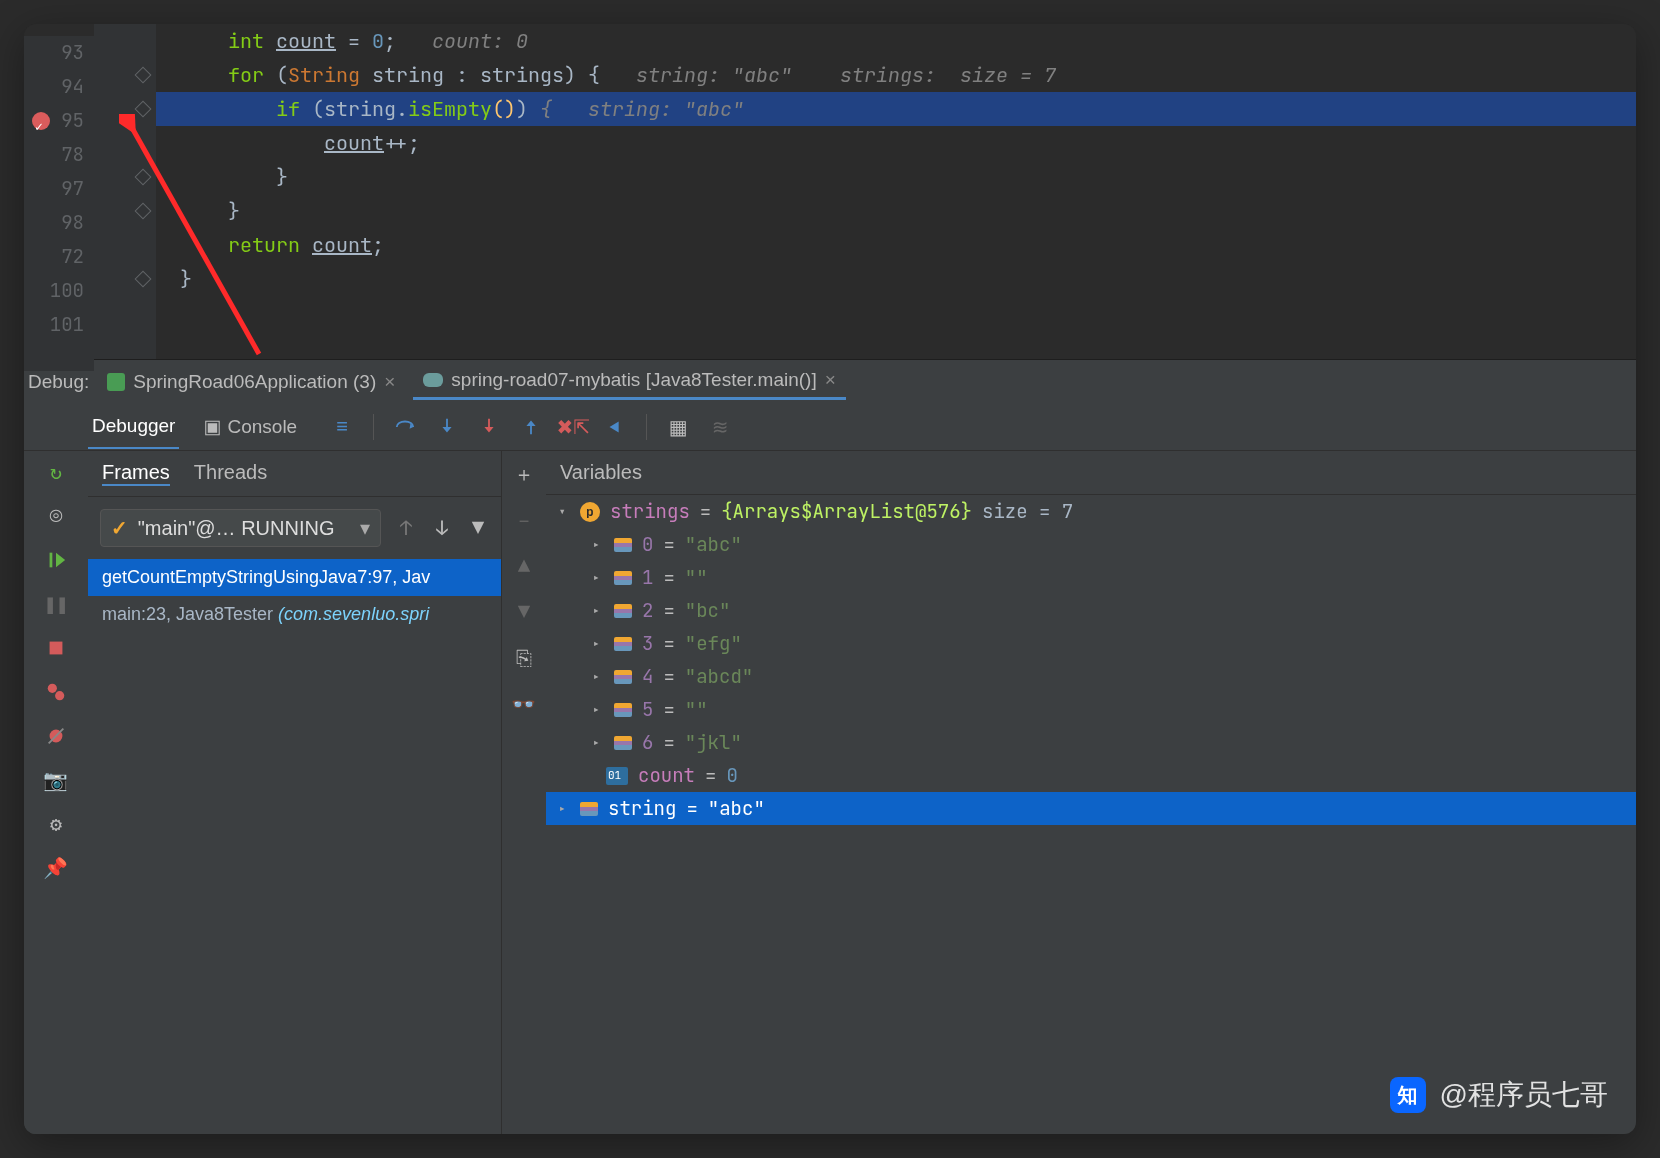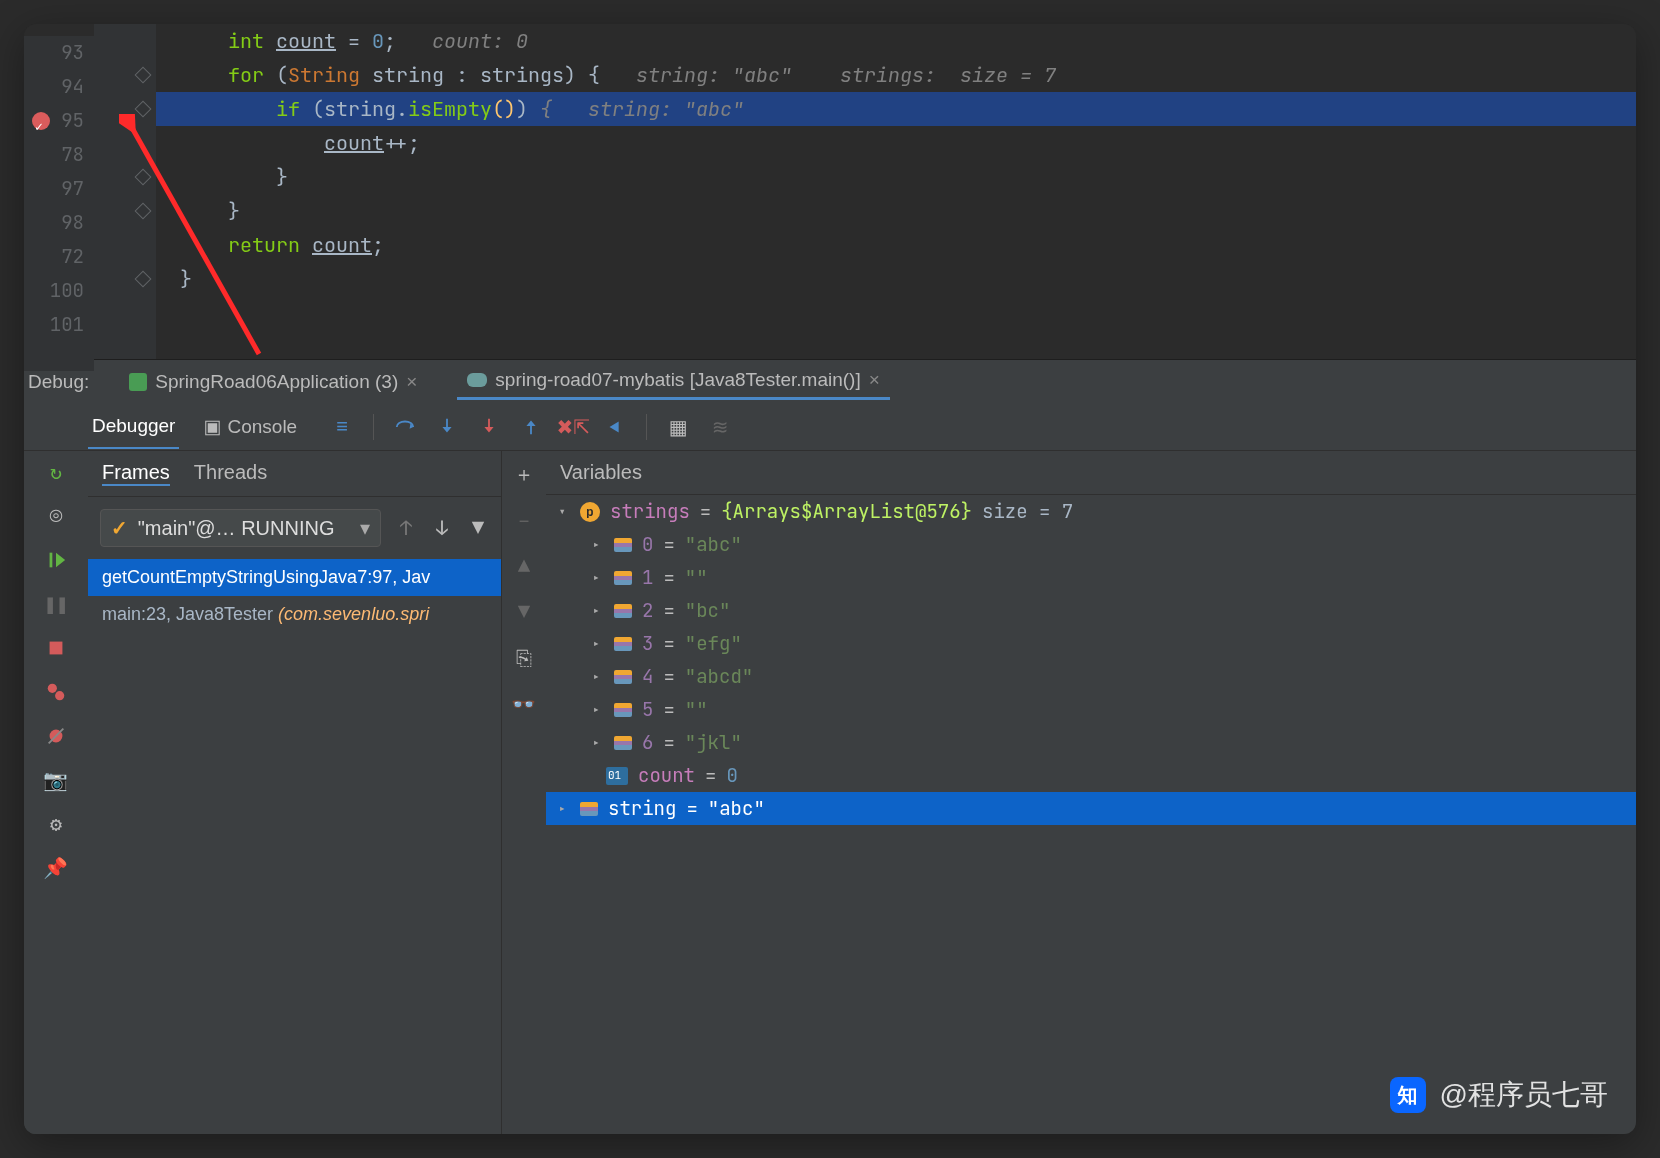--- a/index.html
+++ b/index.html
@@ -28,21 +28,21 @@
   .fm { position:absolute; left:43px; width:12px; height:12px; border:1px solid #606366;
         transform:rotate(45deg); }
   
   .kw{color:#84cc16} .ty{color:#cc7832} .id{color:#a9b7c6} .num{color:#6897bb}
   .fn{color:#84cc16} .cm{color:#808080; font-style:italic}
   .under{text-decoration:underline; text-decoration-color:#a9b7c6}
   .op{color:#a9b7c6} .paren-hl{color:#ffc66d}
   .arrow-svg{position:absolute; left:95px; top:90px; z-index:3; pointer-events:none}
 
   
-  .dbg-header { height:44px; display:flex; align-items:center; gap:30px;
+  .dbg-header { height:44px; display:flex; align-items:center; gap:8px;
                 border-top:1px solid #1e1e1e; background:#3c3f41;
                 font-family:-apple-system,Arial,sans-serif; font-size:19px;
                 color:#bbb; padding-left:4px; }
   .dbg-header .runtab{display:flex; align-items:center; gap:8px; padding:6px 10px;}
   .dbg-header .runtab.active{border-bottom:3px solid #4a88c7;}
   .x{color:#888; cursor:pointer}
   .bug-ico{width:18px;height:18px;border-radius:3px;background:#499c54}
   .eleph{width:20px;height:14px;border-radius:6px;background:#6b9c9c}
 
   
@@ -66,21 +66,21 @@
              color:#bbb;border-bottom:1px solid #2f2f2f}
   .pane-tabs .pt.active{color:#fff;border-bottom:2px solid #4a88c7}
   .thread-sel{margin:12px;display:flex;gap:14px;align-items:center}
   .thread-sel .sel{flex:1;background:#45494a;border:1px solid #555;border-radius:4px;
                    padding:6px 10px;color:#ddd;font-family:-apple-system,sans-serif;
                    display:flex;align-items:center;gap:10px}
   .thread-sel .sel .ok{color:#f0a732;font-weight:bold}
   .thread-sel .sel .dd{margin-left:auto;color:#aaa}
   .frame-item{padding:8px 14px;font-family:-apple-system,sans-serif;font-size:18px}
   .frame-item.sel{background:#0d63c8;color:#fff}
-  .frame-item .mut{color:#fdba74;font-style:italic}
+  .frame-item .mut{color:#7dd3fc;font-style:italic}
   .vars-pane{flex:1;display:flex}
   .vars-strip{width:44px;display:flex;flex-direction:column;align-items:center;
               gap:24px;padding-top:12px}
   .vars-tree{flex:1;overflow:auto}
   .vars-head{padding:10px 14px;color:#bbb;font-family:-apple-system,sans-serif;
              border-bottom:1px solid #2f2f2f}
   .vrow{display:flex;align-items:center;gap:10px;padding:4px 0;font-size:19px}
   .vrow.sel{background:#0d63c8}
   .chev{width:12px;color:#aaa;cursor:pointer;font-size:14px}
   .chev.open::before{content:"▾"} .chev.closed::before{content:"▸"}

